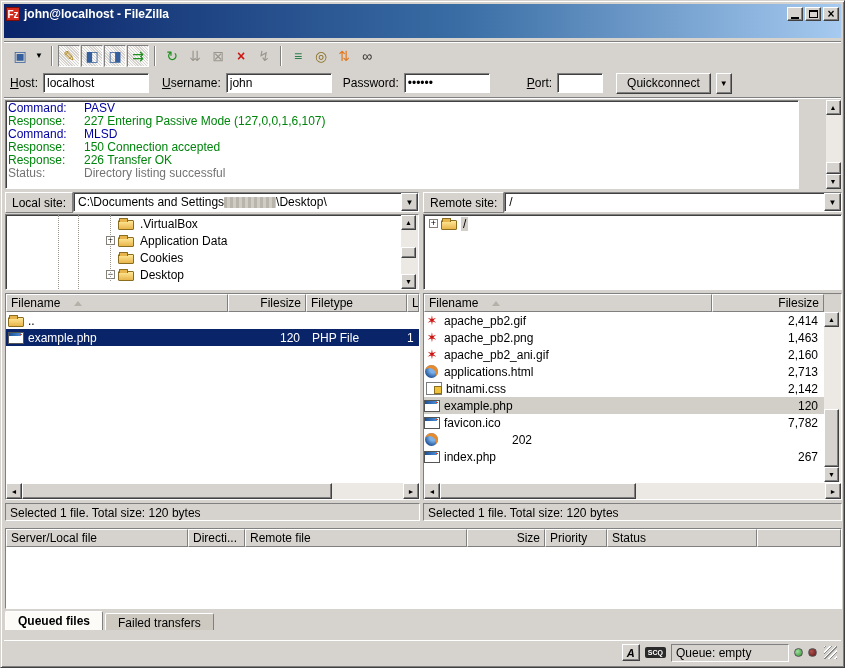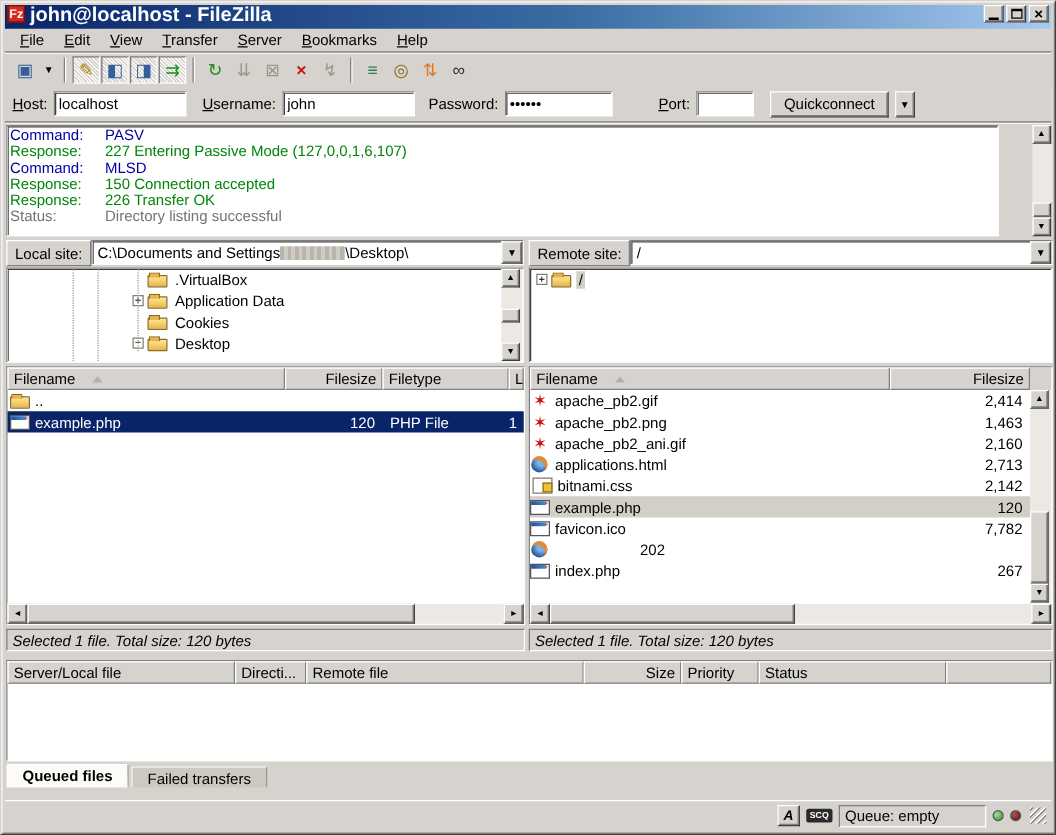--- a/index.html
+++ b/index.html
@@ -11,24 +11,24 @@
   
   .btn { background:#d6d3ce; border:1px solid; border-color:#fff #404040 #404040 #fff;
     box-shadow: inset -1px -1px 0 #808080; display:flex; align-items:center; justify-content:center; }
   .raise { border:1px solid; border-color:#fff #808080 #808080 #fff; background:#d6d3ce; }
   .field { background:#fff; border:1px solid; border-color:#808080 #fff #fff #808080;
     box-shadow: inset 1px 1px 0 #404040; }
 
   
   .titlebar { position:absolute; left:3px; top:3px; right:3px; height:19px;
     background:linear-gradient(90deg,#0a246a,#3a6ea5 55%,#a6caf0);
-    display:flex; align-items:flex-start; padding:0 2px; }
+    display:flex; align-items:flex-end; padding:17px 2px; }
   .fzicon { width:14px; height:14px; background:#d42b1e; border:1px solid #7a0d08; color:#fff;
     font-weight:bold; font-size:10px; display:flex; align-items:center; justify-content:center; margin-right:4px; }
-  .title-text { color:#fff; font-weight:bold; font-size:16px; flex:1; }
+  .title-text { color:#fff; font-weight:bold; font-size:12px; flex:1; }
   .winbtn { width:16px; height:14px; margin-left:2px; font-size:10px; font-weight:bold; position:relative; }
   .glyph-min { width:8px; height:2px; background:#000; margin-top:7px; }
   .glyph-max { width:9px; height:8px; border:1px solid #000; border-top:2px solid #000; }
   .glyph-close { font-size:12px; line-height:10px; }
 
   
   .menubar { position:absolute; left:3px; top:22px; right:3px; height:18px; display:flex; align-items:center; padding-left:4px; }
   .menu-item { padding:2px 8px; }
   .ulf::first-letter { text-decoration:underline; }
 
@@ -113,21 +113,21 @@
   .frow .fname { flex:1; overflow:hidden; }
   .cell-size { text-align:right; padding-right:6px; }
   .cell-type { padding-left:6px; }
   .sel-navy { background:#0a246a; color:#fff; }
   .hscroll { position:absolute; left:0; bottom:0; display:flex; background:#ece9e4; height:16px; }
   .sb-h { width:16px; height:16px; font-size:7px; flex:0 0 16px; }
   .hthumb { height:16px; }
   .list-vscroll { position:absolute; right:0; top:18px; bottom:17px; width:17px; display:flex; flex-direction:column; background:#ece9e4; }
 
   .statusline { position:absolute; top:502px; height:18px; padding:2px 4px; white-space:nowrap; overflow:hidden;
-    border:1px solid; border-color:#808080 #fff #fff #808080; background:#d6d3ce;font-style:italic; }
+    border:1px solid; border-color:#808080 #fff #fff #808080; background:#d6d3ce; }
   .local-status { left:4px; width:415px; }
   .remote-status { left:422px; width:419px; }
 
   
   .queuewrap { position:absolute; left:4px; top:527px; width:837px; height:81px; background:#fff;
     border:1px solid; border-color:#808080 #fff #fff #808080; }
   .tabs { position:absolute; left:4px; top:610px; height:19px; display:flex; align-items:flex-end; gap:2px; }
   .tab { height:17px; padding:2px 12px; background:#cdc9c1; border:1px solid; border-color:#fff #808080 #808080 #fff;
     border-bottom:none; border-radius:2px 2px 0 0; white-space:nowrap; }
   .tab.active { background:#fcfbf8; font-weight:bold; height:19px; }
@@ -156,29 +156,20 @@
         <span class="glyph-min"></span>
       </div>
     <div class="winbtn btn">
         <span class="glyph-max"></span>
       </div>
     <div class="winbtn btn">
         <span class="glyph-close">×</span>
       </div>
   </div>
 
-  <div class="menubar">
-    <span class="menu-item ulf">File</span>
-    <span class="menu-item ulf">Edit</span>
-    <span class="menu-item ulf">View</span>
-    <span class="menu-item ulf">Transfer</span>
-    <span class="menu-item ulf">Server</span>
-    <span class="menu-item ulf">Bookmarks</span>
-    <span class="menu-item ulf">Help</span>
-  </div>
 
   <div class="toolbar">
     <div class="tbtn" style="color:#345f9c">▣</div>
     <div class="tbtn dd">▼</div>
     <div class="tsep"></div>
     <div class="tbtn pressed" style="color:#a87b00">✎</div>
     <div class="tbtn pressed" style="color:#345f9c">◧</div>
     <div class="tbtn pressed" style="color:#345f9c">◨</div>
     <div class="tbtn pressed" style="color:#1f8f1f">⇉</div>
     <div class="tsep"></div>

